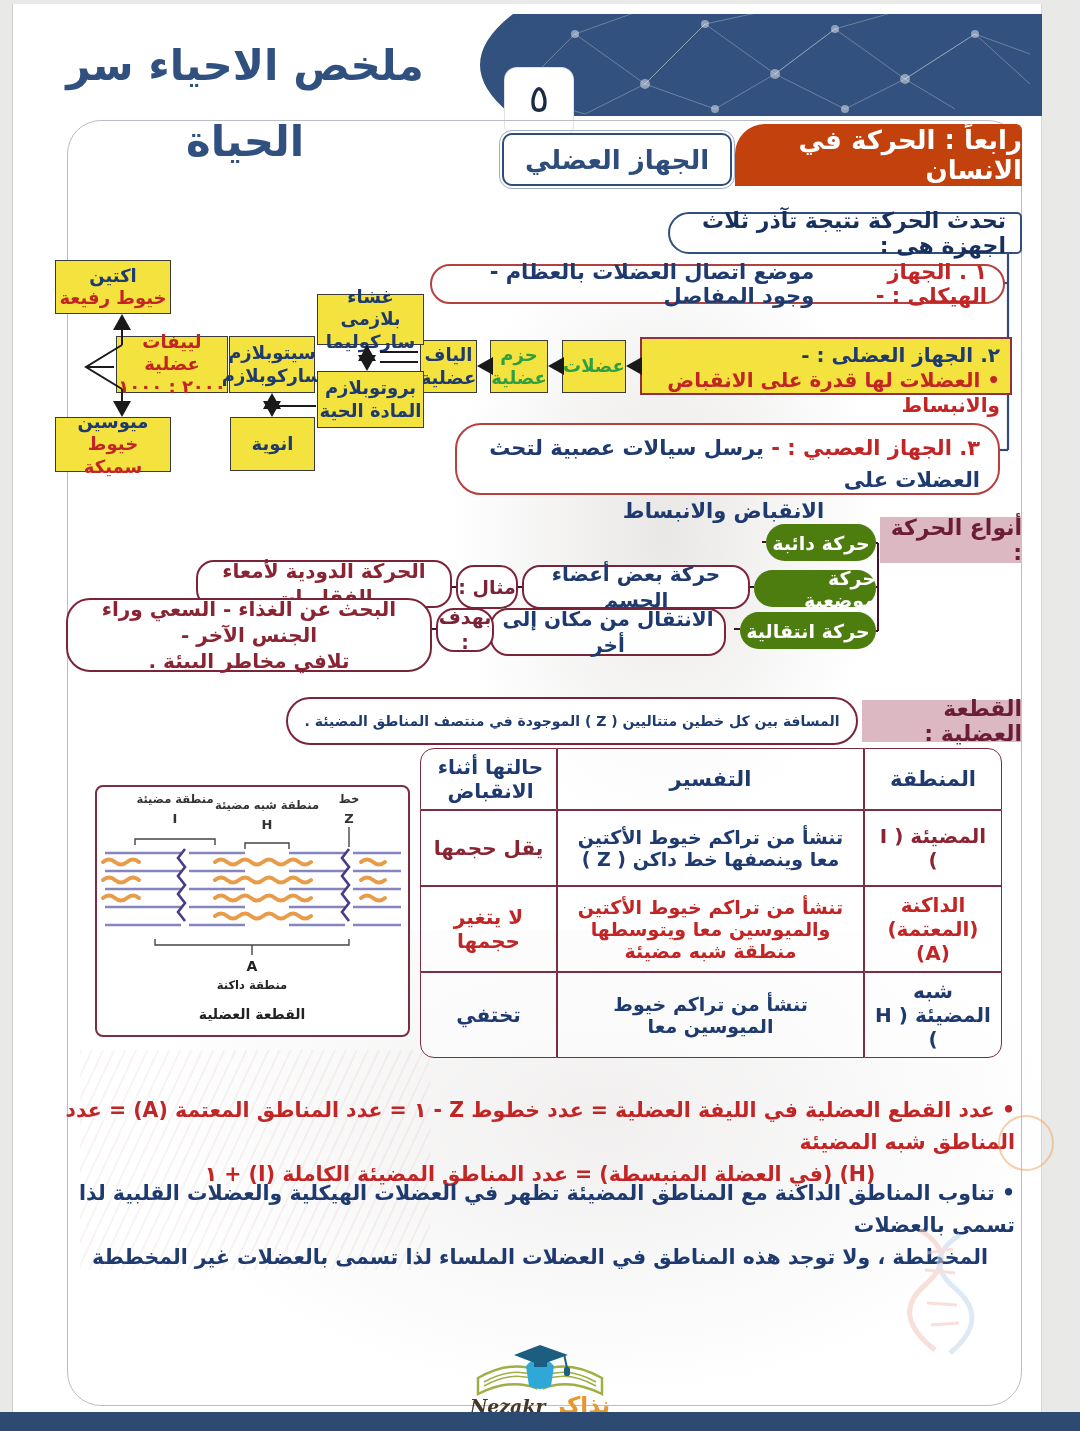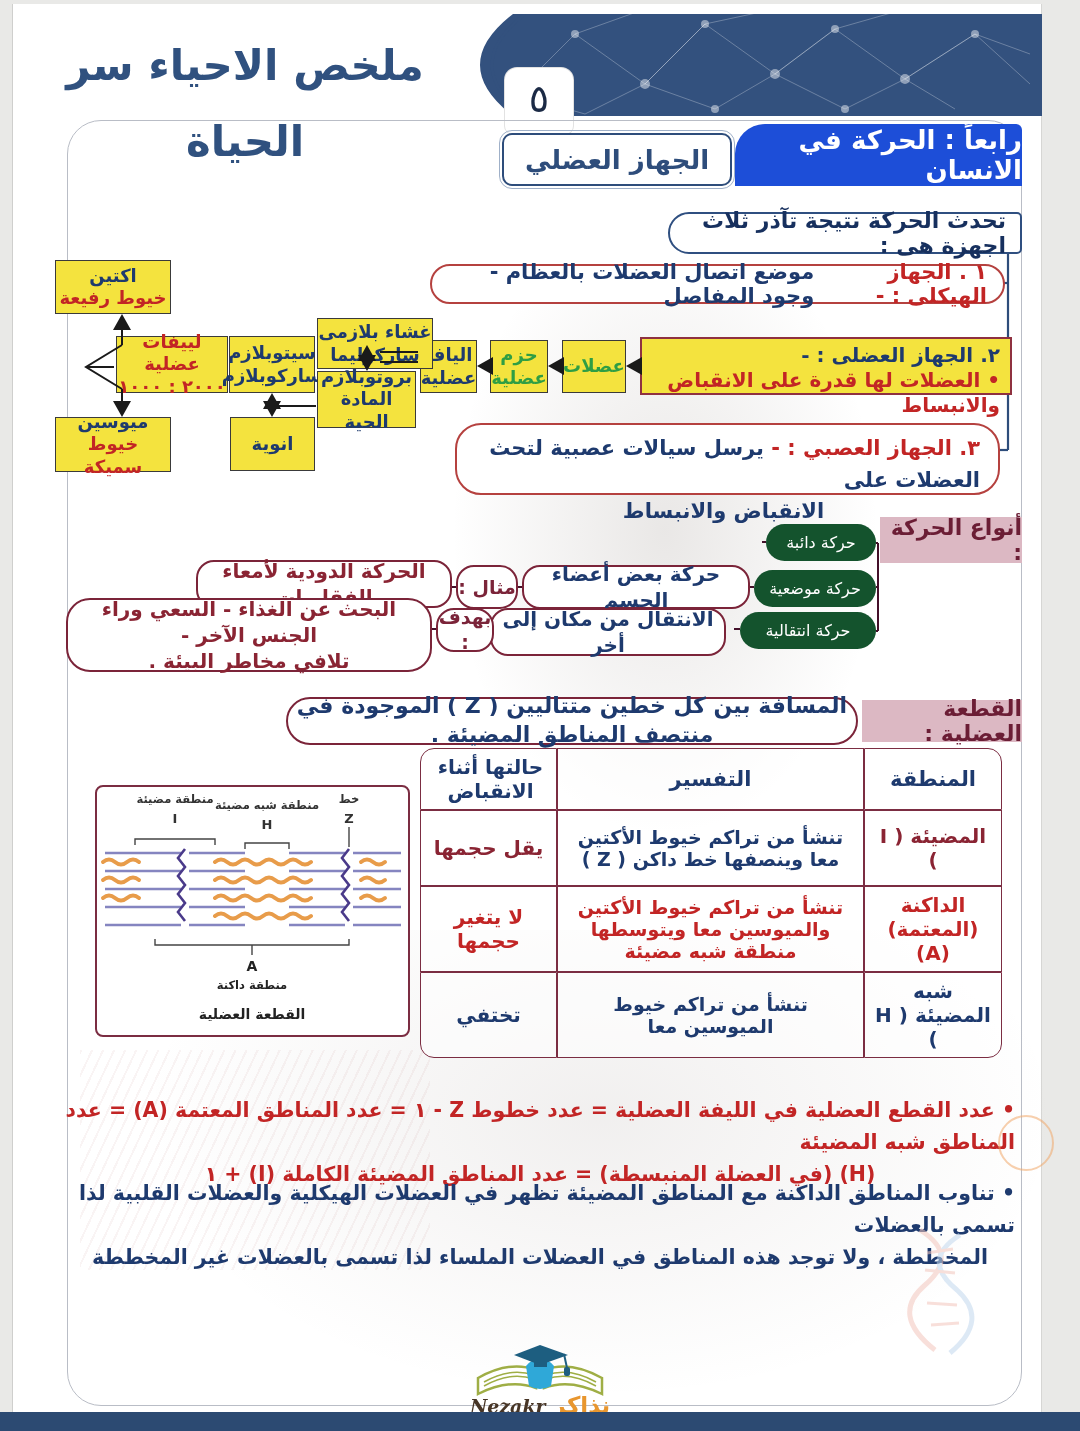--- a/index.html
+++ b/index.html
@@ -4,28 +4,28 @@
 <style>
   * { margin:0; padding:0; box-sizing:border-box; }
   body { font-family:"DejaVu Sans","Liberation Sans",sans-serif; background:#e9e9e7; width:1080px; height:1431px; overflow:hidden; }
   #stage { position:relative; width:1080px; height:1431px; background:#e9e9e7; }
   .abs { position:absolute; }
   #whitepage { left:12px; top:4px; width:1030px; height:1410px; background:#ffffff; border-left:1px solid #cfcfcd; border-right:1px solid #d6d6d4; }
   
   #banner { left:455px; top:14px; width:587px; height:102px; background:#33517e; }
   #page-title { left:40px; top:28px; width:410px; height:76px; color:#30517f; font-size:42px; font-weight:bold; text-align:center; line-height:76px; letter-spacing:-1px; }
   #tab5 { left:505px; top:68px; width:68px; height:66px; background:#fff; border-radius:12px 12px 8px 8px; text-align:center; font-size:38px; color:#1b2a45; line-height:62px; box-shadow:0 0 0 1px #e2e2e2; }
-  #section-banner { left:735px; top:124px; width:287px; height:62px; background:#1d4ed8; border-radius:30px 6px 0 0; color:#fff; display:flex; align-items:center; justify-content:center; font-weight:bold; font-size:26px; }
+  #section-banner { left:735px; top:124px; width:287px; height:62px; background:#c2410c; border-radius:30px 6px 0 0; color:#fff; display:flex; align-items:center; justify-content:center; font-weight:bold; font-size:26px; }
   #subsection-box { left:502px; top:133px; width:230px; height:53px; background:#fff; border:2px solid #2e4d7b; outline:1px solid #9fb0c8; outline-offset:2px; border-radius:10px; display:flex; align-items:center; justify-content:center; color:#2e4d7b; font-weight:bold; font-size:26px; }
   #content-border { left:67px; top:120px; width:955px; height:1286px; border:1.5px solid #b9bdc6; border-radius:34px; }
   
   .ybox { background:#f4e33e; border:1.6px solid #3a3a3a; display:flex; flex-direction:column; align-items:center; justify-content:center; font-weight:bold; text-align:center; line-height:1.25; font-size:18px; }
   .rbox { background:#fff; border:2px solid #b5413f; border-radius:20px; font-weight:bold; }
   .wbox { background:#fff; border:2px solid #7b2439; border-radius:18px; display:flex; align-items:center; justify-content:center; font-weight:bold; text-align:center; font-size:20px; line-height:1.3; }
-  .pill { background:#14532d; color:#fff; border-radius:19px; display:flex; align-items:center; justify-content:center; font-weight:normal; font-size:16px; }
+  .pill { background:#4d7c0f; color:#fff; border-radius:19px; display:flex; align-items:center; justify-content:center; font-weight:bold; font-size:19px; }
   .plabel { background:#dcb8c3; color:#6b1d35; display:flex; align-items:center; justify-content:center; font-weight:bold; font-size:22px; }
   .navy { color:#1e3a6e; } .red { color:#c22525; } .maroon { color:#7b2439; } .green { color:#2f9e44; } .darkred { color:#8a2433; }
   #intro-box { left:668px; top:212px; width:354px; height:42px; background:#fff; border:2px solid #2f4f80; border-radius:21px 5px 5px 21px; display:flex; align-items:center; color:#17305e; font-weight:bold; font-size:22px; padding-right:14px; }
   #sys1 { left:430px; top:264px; width:575px; height:40px; border-radius:20px; display:flex; align-items:center; padding-right:16px; font-size:21px; }
   #sys2 { left:640px; top:337px; width:372px; height:58px; background:#f4e33e; border:2px solid #8f3140; padding:4px 10px 0 4px; font-weight:bold; font-size:20px; line-height:1.25; }
   #sys3 { left:455px; top:423px; width:545px; height:72px; border-radius:26px; padding:8px 18px 0 10px; font-size:21px; line-height:1.5; }
   
   #sarc-table { left:420px; top:748px; width:582px; border-collapse:separate; border-spacing:0; font-weight:bold; }
   #sarc-table td { border:1.6px solid #7b2d42; text-align:center; vertical-align:middle; padding:6px 8px; background:rgba(255,255,255,.55); }
   #sarc-table tr td:first-child { width:138px; }
@@ -130,25 +130,25 @@
     <span class="red">خيوط رفيعة</span>
   </div>
   <div class="abs ybox" style="left:116px;top:336px;width:112px;height:57px;">
     <span class="red">لييفات عضلية</span>
     <span class="red" dir="ltr">٢٠٠٠ : ١٠٠٠</span>
   </div>
   <div class="abs ybox" style="left:229px;top:336px;width:86px;height:57px;">
     <span class="navy">سيتوبلازم</span>
     <span class="navy">ساركوبلازم</span>
   </div>
-  <div class="abs ybox" style="left:317px;top:294px;width:116px;height:51px;margin-top:24px;">
+  <div class="abs ybox" style="left:317px;top:294px;width:107px;height:51px;">
     <span class="navy">غشاء بلازمى</span>
     <span class="navy">ساركوليما</span>
   </div>
-  <div class="abs ybox" style="left:317px;top:371px;width:99px;height:57px;">
+  <div class="abs ybox" style="left:317px;top:371px;width:107px;height:57px;">
     <span class="navy">بروتوبلازم</span>
     <span class="navy">المادة الحية</span>
   </div>
   <div class="abs ybox" style="left:230px;top:417px;width:85px;height:54px;">
     <span class="navy">انوية</span>
   </div>
   <div class="abs ybox" style="left:55px;top:417px;width:116px;height:55px;">
     <span class="navy">ميوسين</span>
     <span class="red">خيوط سميكة</span>
   </div>
@@ -204,21 +204,21 @@
 
   <div class="abs pill" style="left:740px;top:612px;width:136px;height:37px;">حركة انتقالية</div>
   <div class="abs wbox navy" style="left:490px;top:608px;width:236px;height:48px;">الانتقال من مكان إلى أخر</div>
   <div class="abs wbox maroon" style="left:436px;top:608px;width:58px;height:44px;font-size:19px;">بهدف :</div>
   <div class="abs wbox" style="left:66px;top:598px;width:366px;height:74px;border-radius:24px;flex-direction:column;">
     <span class="darkred">البحث عن الغذاء - السعي وراء الجنس الآخر -</span>
     <span class="darkred">تلافي مخاطر البيئة .</span>
   </div>
 
   <div class="abs plabel" style="left:862px;top:700px;width:160px;height:42px;">القطعة العضلية :</div>
-  <div class="abs wbox navy" style="left:286px;top:697px;width:572px;height:48px;border-radius:24px;font-size:22px;">المسافة بين كل خطين متتاليين ( Z ) الموجودة في منتصف المناطق المضيئة .</div>
+  <div class="abs wbox navy" style="left:286px;top:697px;width:572px;height:48px;border-radius:24px;font-size:14px;">المسافة بين كل خطين متتاليين ( Z ) الموجودة في منتصف المناطق المضيئة .</div>
 
   <table class="abs" id="sarc-table">
     <tbody>
         <tr>
       <td class="navy" style="font-size:21px;height:60px;">المنطقة</td>
       <td class="navy" style="font-size:21px;">التفسير</td>
       <td class="navy" style="font-size:20px;padding-left:12px;">حالتها أثناء الانقباض</td>
     </tr>
     <tr>
       <td class="darkred" style="font-size:20px;height:76px;">المضيئة ( I )</td>

